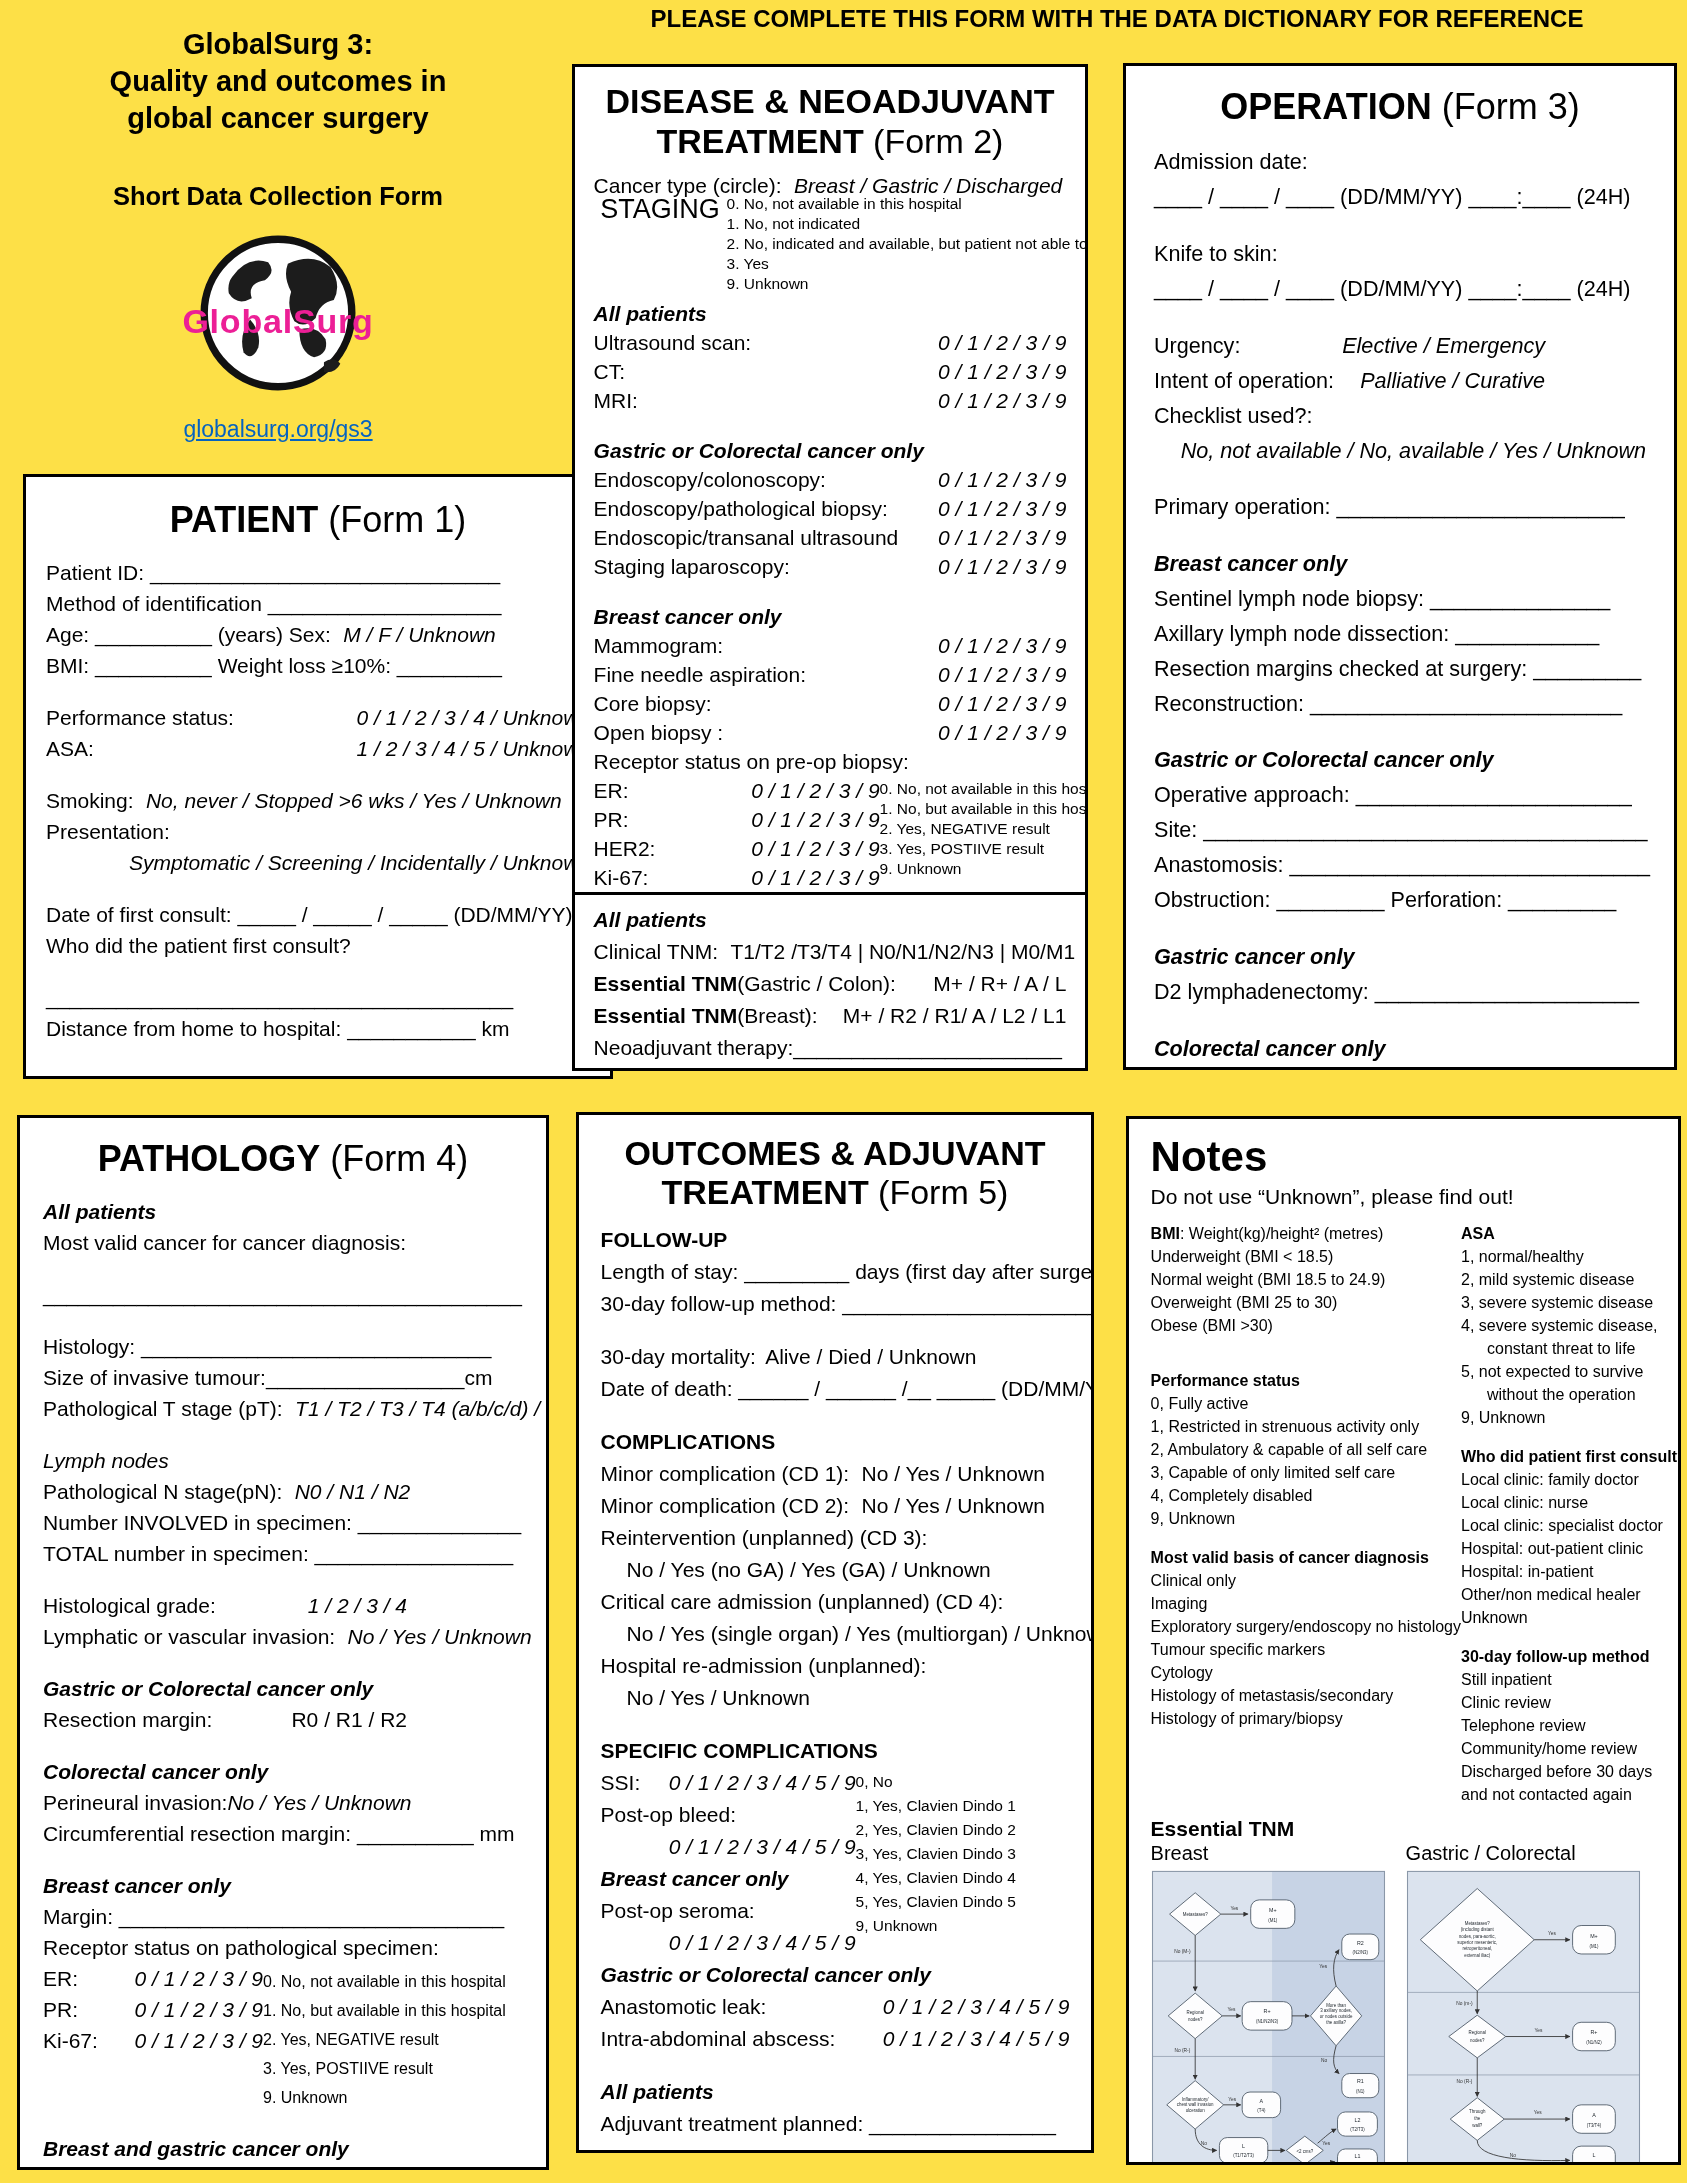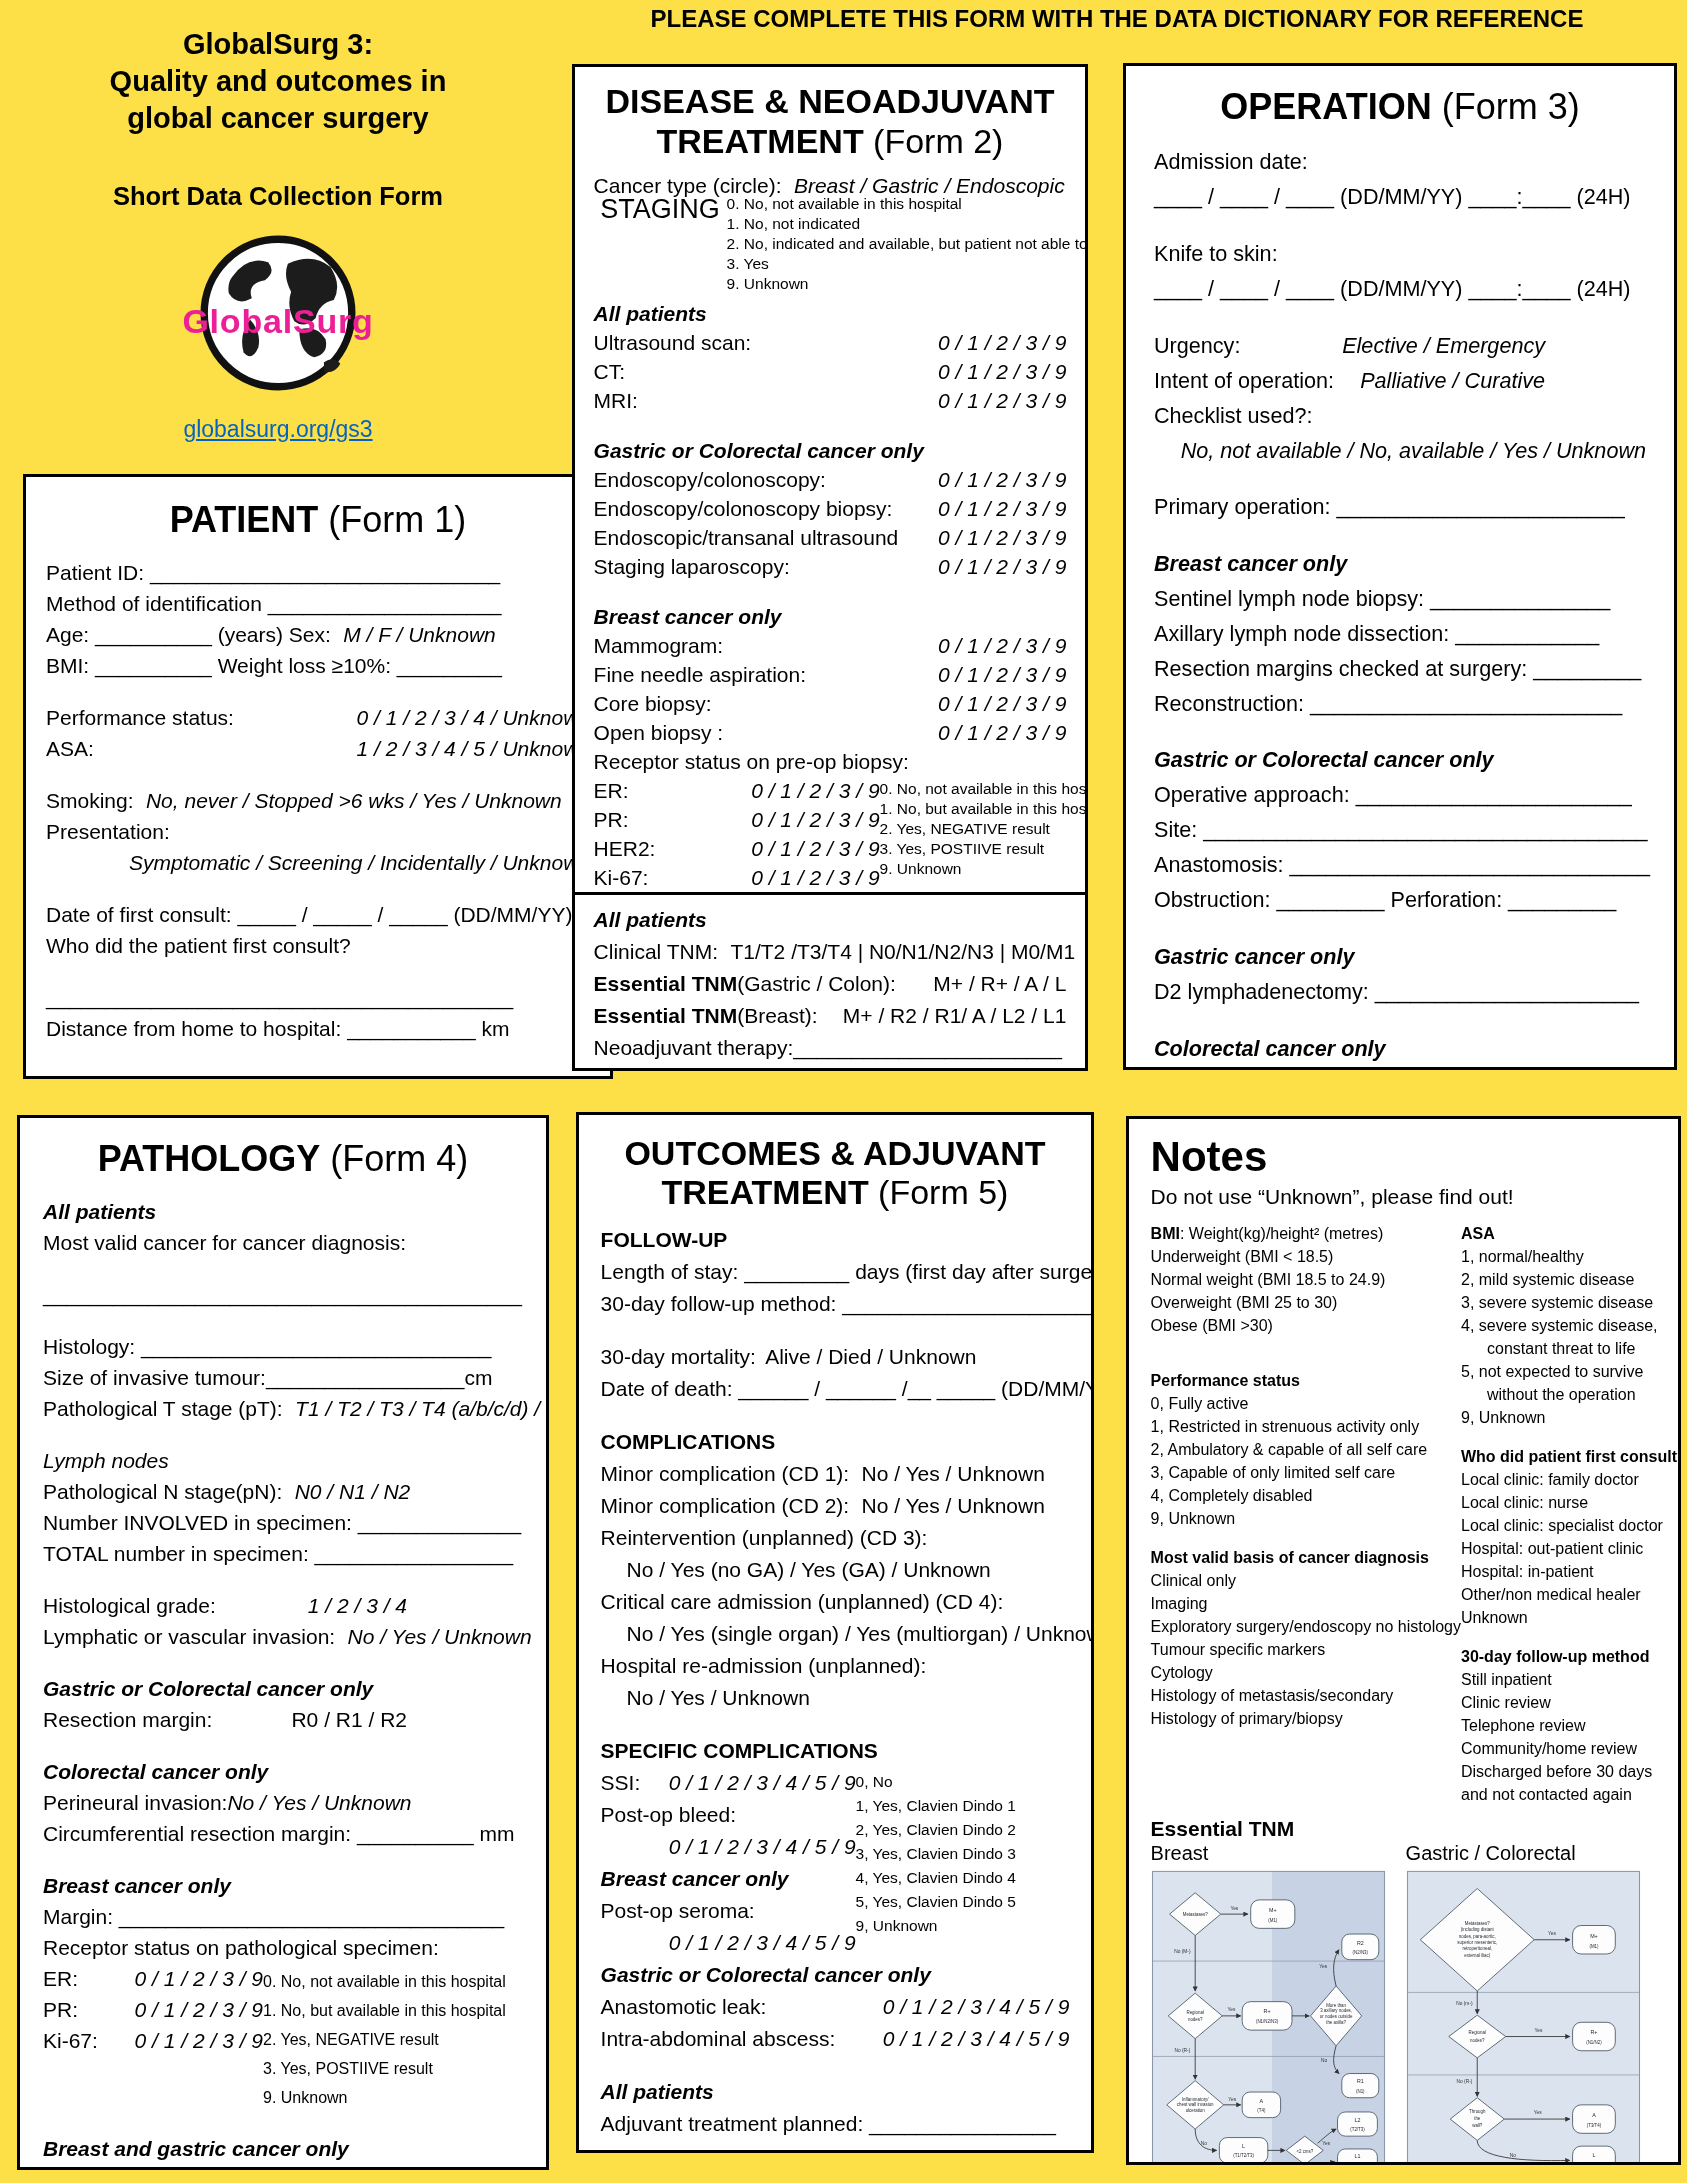--- a/index.html
+++ b/index.html
@@ -215,21 +215,21 @@
     </div>
   </section>
 
   <section class="panel disease">
     <h2>
       <div class="tm">DISEASE &amp; NEOADJUVANT</div>
       <div><span class="tm">TREATMENT</span><span class="ts"> (Form 2)</span></div>
     </h2>
     <div class="row in">
       <span class="r-label">Cancer type (circle):</span>
-      <span class="r-opts">Breast  /  Gastric  /  Endoscopic</span>
+      <span class="r-opts">Breast  /  Gastric  /  Discharged</span>
     </div>
     <div class="stag">
       <div class="stag-label">STAGING</div>
       <div class="stag-notes">
         <div class="nline">0. No, not available in this hospital</div>
           <div class="nline">1. No, not indicated</div>
           <div class="nline">2. No, indicated and available, but patient not able to pay</div>
           <div class="nline">3. Yes</div>
           <div class="nline">9. Unknown</div>
       </div>
@@ -265,21 +265,21 @@
           <span class="r-label">Gastric or Colorectal cancer only</span>
           <span class="r-opts"></span>
         </div>
         <div class="row">
           <span class="r-lead"></span>
           <span class="r-label">Endoscopy/colonoscopy:</span>
           <span class="r-opts">0 / 1 / 2  / 3 / 9</span>
         </div>
         <div class="row">
           <span class="r-lead"></span>
-          <span class="r-label">Endoscopy/colonoscopy biopsy:</span>
+          <span class="r-label">Endoscopy/pathological biopsy:</span>
           <span class="r-opts">0 / 1 / 2  / 3 / 9</span>
         </div>
         <div class="row">
           <span class="r-lead"></span>
           <span class="r-label">Endoscopic/transanal ultrasound</span>
           <span class="r-opts">0 / 1 / 2  / 3 / 9</span>
         </div>
         <div class="row">
           <span class="r-lead"></span>
           <span class="r-label">Staging laparoscopy:</span>

